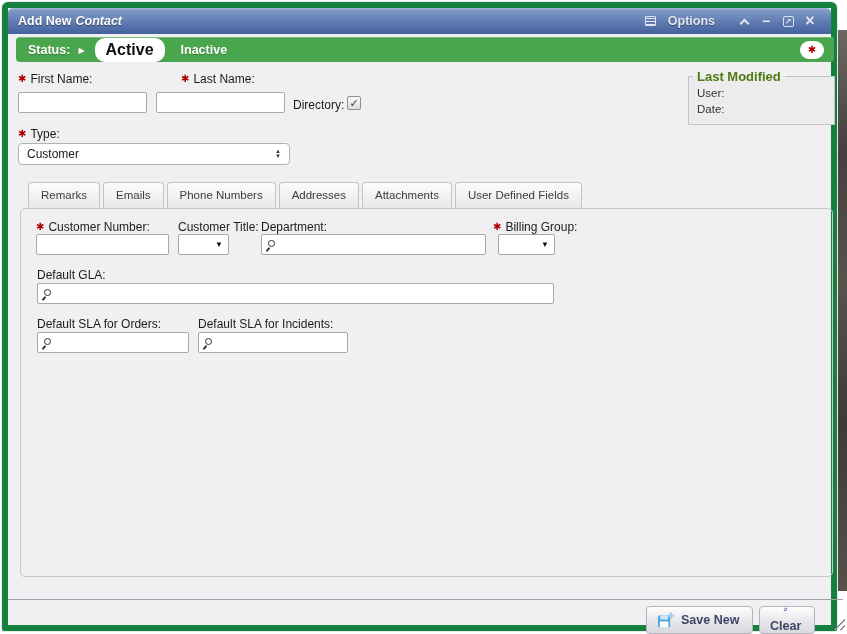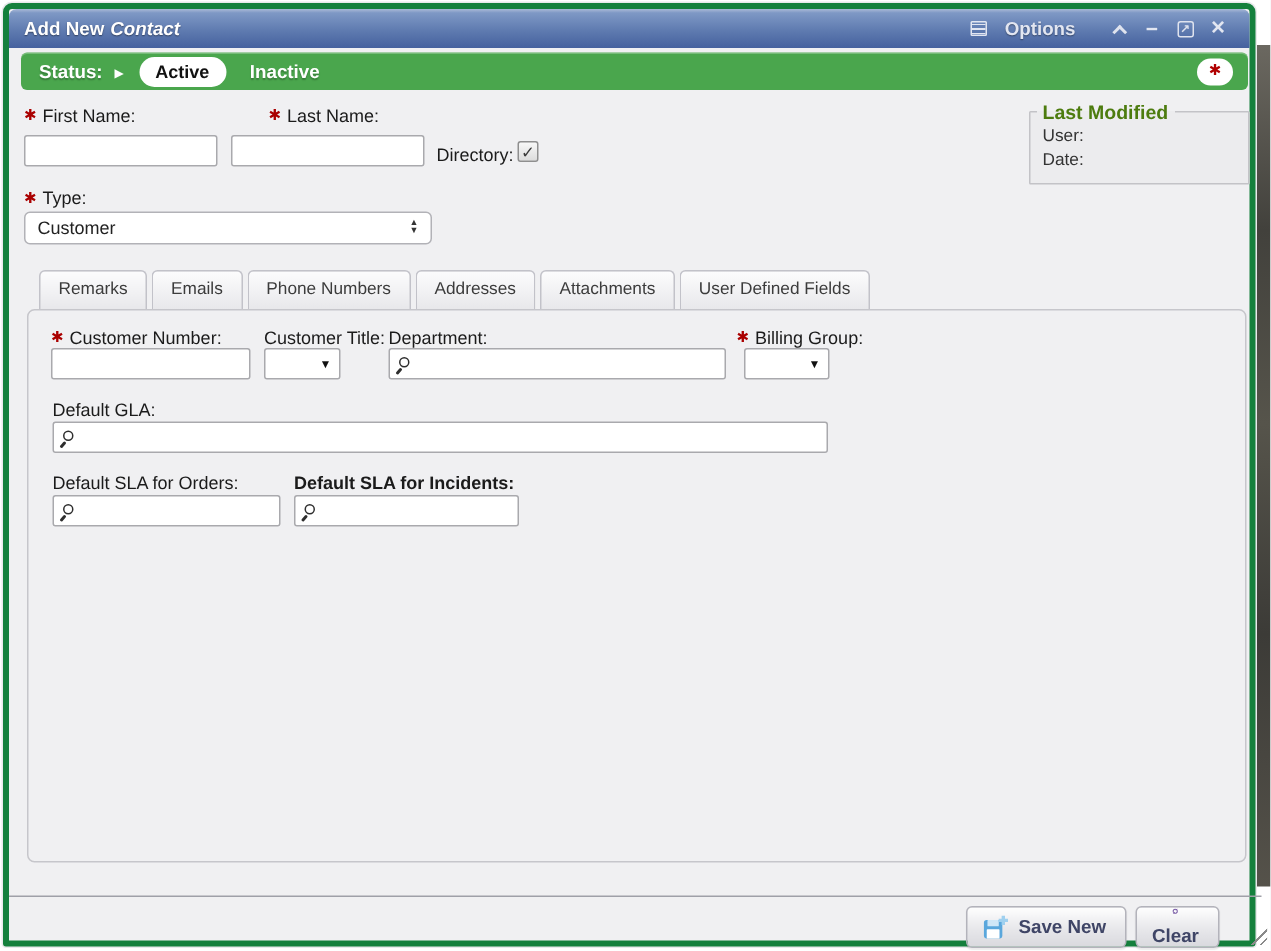--- a/index.html
+++ b/index.html
@@ -15,21 +15,21 @@
   
   .backdrop-strip{
     left:838px; top:30px; width:9px; height:561px;
     background:linear-gradient(180deg,#6b6860 0%,#42413c 22%,#56544b 45%,#3c3b37 70%,#55524a 100%);
   }
 
   
   .window{
     left:2px; top:2px; width:835px; height:629px;
     background:#f0f0f2;
-    border:4px solid #15803d;
+    border:6px solid #15803d;
     border-radius:6px 6px 2px 2px;
     box-shadow:0 0 0 1px #e9e9ec;
   }
 
   
   .titlebar{
     left:0; top:0; right:0; height:26px;
     border-radius:5px 5px 0 0;
     background:linear-gradient(180deg,#aab9d7 0%,#7e98c5 10%,#5f7bb0 55%,#45619e 100%);
     display:flex; align-items:center;
@@ -56,21 +56,21 @@
     left:8px; top:29px; width:818px; height:25px;
     background:#4aa64d;
     border-radius:4px;
     display:flex; align-items:center;
     padding:0 6px 0 12px;
     box-shadow:inset 0 1px 0 rgba(255,255,255,.25);
   }
   .status-label{ color:#fff; font-weight:bold; font-size:12.5px; text-shadow:0 1px 1px rgba(0,0,0,.25); }
   .status-arrow{ color:#fff; font-size:8px; margin:1px 10px 0 8px; }
   .status-active-pill{
-    background:#fff; color:#111; font-weight:bold; font-size:12px;
+    background:#fff; color:#111; font-weight:bold; font-size:16px;
     padding:3px 11px; border-radius:10px; cursor:pointer;
   }
   .status-inactive{ color:#fff; font-weight:bold; font-size:12.5px; margin-left:16px; cursor:pointer; text-shadow:0 1px 1px rgba(0,0,0,.25); }
   .statusbar .spacer{ flex:1; }
   .status-req-btn{
     width:24px; height:18px; background:#fff; border-radius:9px;
     display:flex; align-items:center; justify-content:center;
     color:#b00000; font-size:10px; font-weight:bold; cursor:pointer; margin-right:4px;
   }
 
@@ -273,21 +273,21 @@
     <span class="mag"></span>
     <input class="tin" value="" style="">
   </div>
 
   <div class="abs lbl" style="left:29px; top:309px;">Default SLA for Orders:</div>
   <div class="abs lookup" style="left:29px; top:324px; width:152px;">
     <span class="mag"></span>
     <input class="tin" value="" style="">
   </div>
 
-  <div class="abs lbl" style="left:190px; top:309px;font-weight:bold;">Default SLA for Incidents:</div>
+  <div class="abs lbl" style="left:190px; top:309px;">Default SLA for Incidents:</div>
   <div class="abs lookup" style="left:190px; top:324px; width:150px;">
     <span class="mag"></span>
     <input class="tin" value="" style="">
   </div>
 
   <div class="abs footer-divider"></div>
 
   <button class="abs btn" style="left:638px; top:598px;">
     <svg width="17" height="17" viewBox="0 0 18 18">
       <rect x="1" y="3.5" width="13" height="13" rx="2" fill="#5aa7dc"></rect>

